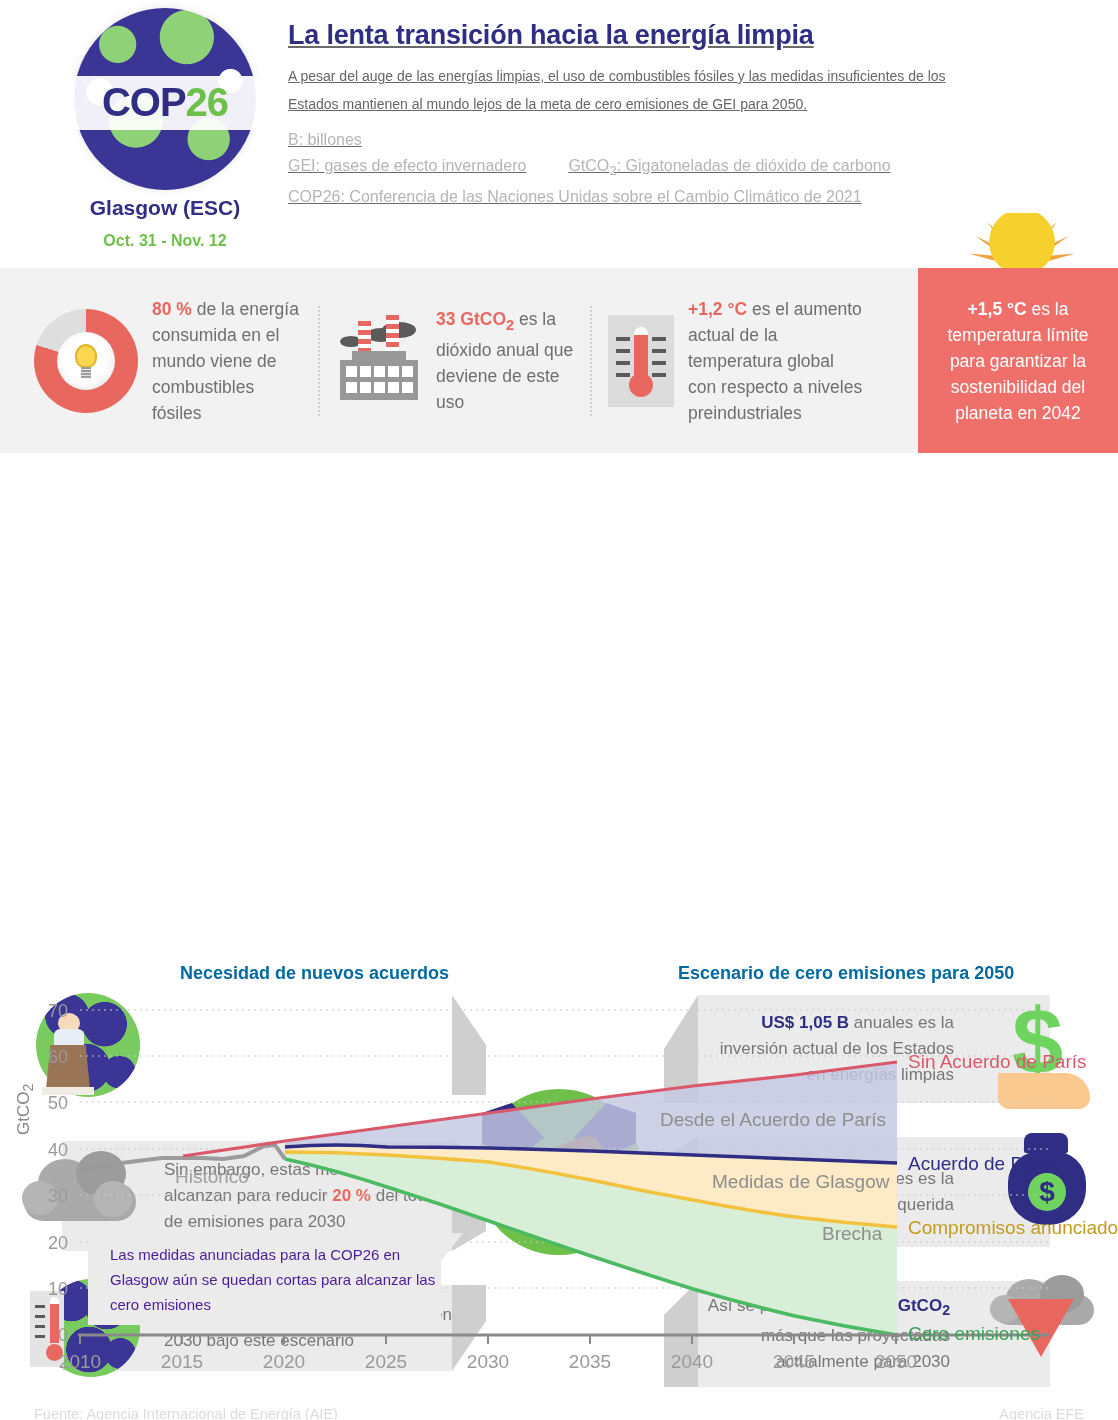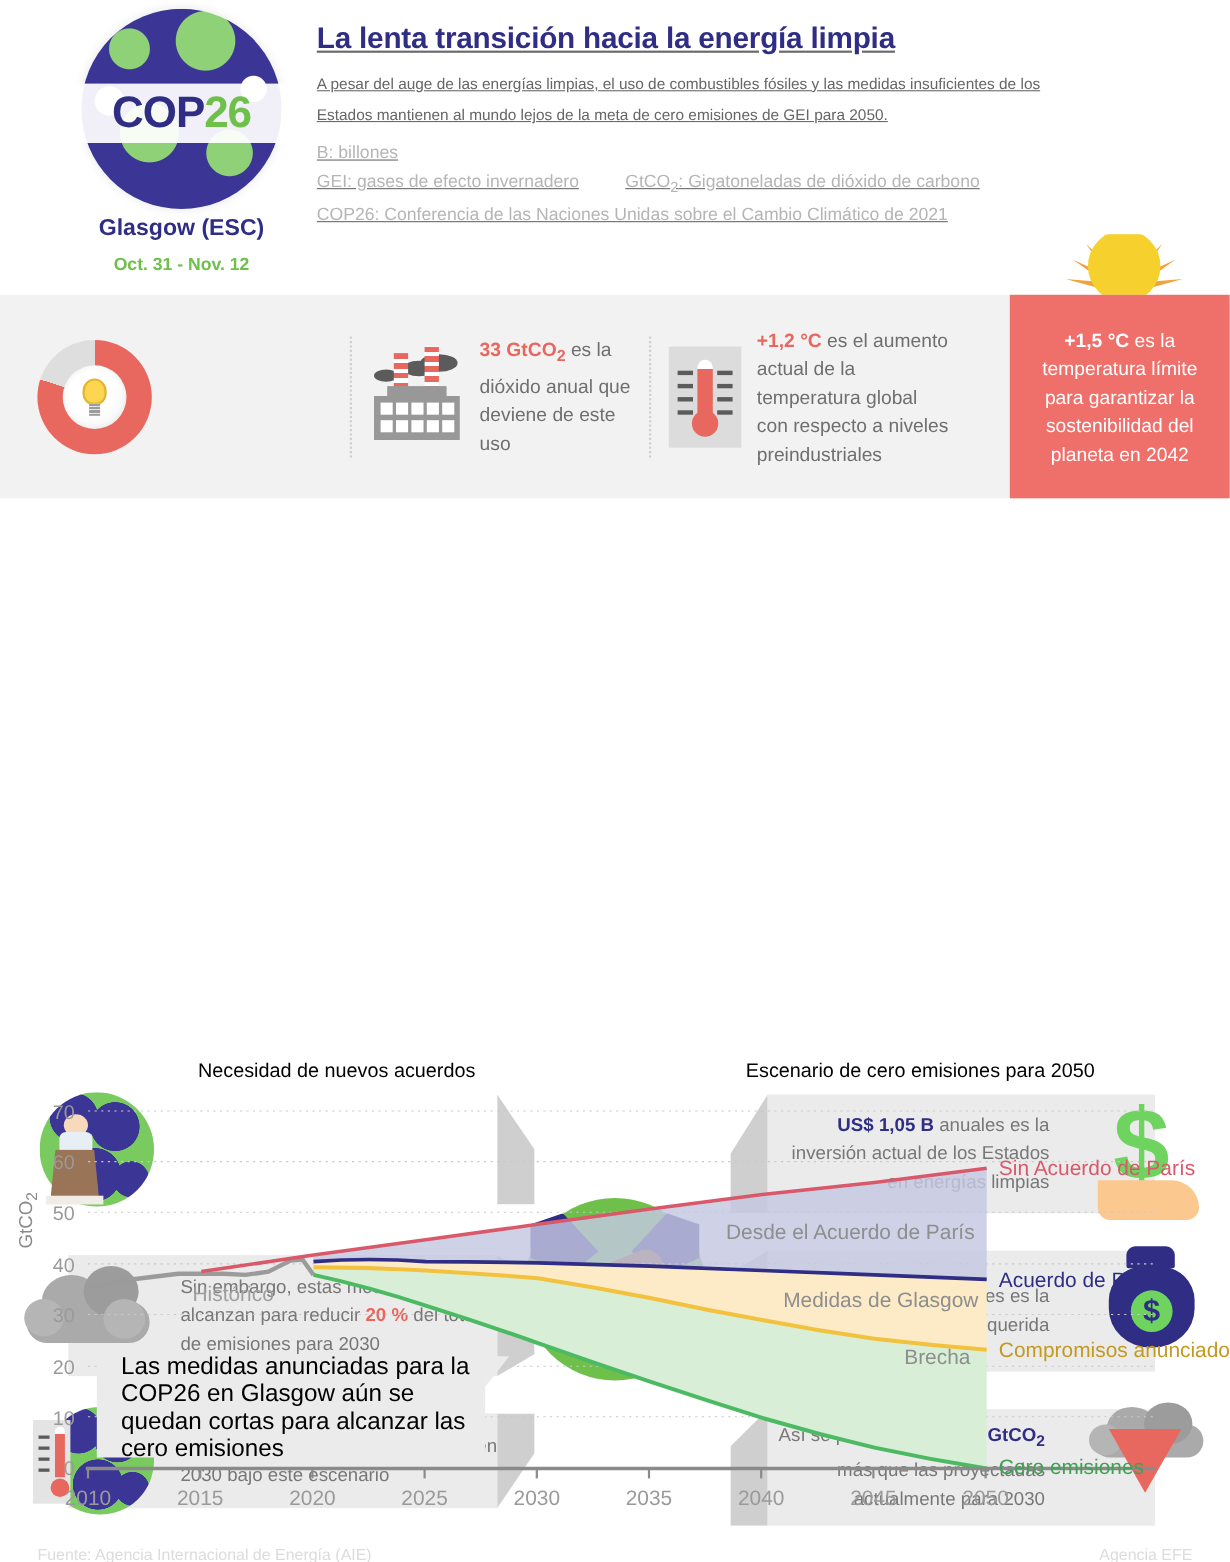--- a/index.html
+++ b/index.html
@@ -146,21 +146,21 @@
     position: absolute; right: 0; top: 0; bottom: 0; width: 200px;
     background: #ef6f6a; color: #ffffff;
     display: flex; align-items: center; justify-content: center; text-align: center;
     font-size: 17.5px; line-height: 26px; padding: 0 14px;
   }
   .highlight-box b { font-weight: bold; }
 
   
   .mid { position: relative; height: 485px; }
   .col-title {
-    position: absolute; font-size: 18px; font-weight: normal; color: #000000;
+    position: absolute; font-size: 18px; font-weight: bold; color: #0369a1;
   }
   .col-title.left  { left: 180px; top: 510px; }
   .col-title.right { left: 678px; top: 510px; }
 
   .panel {
     position: absolute; background: #ebebeb;
     display: flex; align-items: center;
   }
   .panel .ptxt { font-size: 17px; line-height: 26px; color: #777; }
   .panel .ptxt b { font-weight: bold; }
@@ -213,21 +213,21 @@
     position: absolute; left: 14px; top: 195px;
     transform: rotate(-90deg); transform-origin: left top;
     font-size: 17px; color: #8a8a8a; white-space: nowrap;
   }
   .chart-svg { position: absolute; left: 0; top: 0; }
 
   .annot-box {
     position: absolute; left: 88px; top: 1233px;
     width: 353px; height: 92px; background: #ebebeb;
     display: flex; align-items: center; padding-left: 22px;
-    font-size: 22px; line-height: 25px; color: #000000;
+    font-size: 15px; line-height: 25px; color: #4c1d95;
   }
   .annot-tail {
     position: absolute; left: 441px; top: 1233px;
     width: 0; height: 0;
     border-top: 28px solid #ebebeb; border-right: 22px solid transparent;
   }
 
   .footer { position: absolute; left: 0; bottom: 14px; width: 1118px; }
   .footer .src { position: absolute; left: 34px; font-size: 14.5px; color: #dcdcdc; }
   .footer .agency { position: absolute; right: 34px; font-size: 14.5px; color: #dcdcdc; }
@@ -279,20 +279,21 @@
 
 <div class="stats-band">
 
   <div class="stat" style="margin-left:18px;width:300px">
     <div class="donut">
       <div class="bulb">
         <div class="glass"></div>
           <div class="base"></div>
       </div>
     </div>
+    <div class="stat-txt"><b>80 %</b><span> de la energía consumida en el mundo viene de combustibles fósiles</span></div>
   </div>
 
   <div class="vdiv"></div>
 
   <div class="stat" style="width:270px">
     <div class="factory">
       <div class="smoke" style="left:30px;top:6px;width:30px;height:14px;"></div>
       <div class="smoke" style="left:46px;top:0px;width:34px;height:16px;"></div>
       <div class="smoke" style="left:4px;top:14px;width:22px;height:11px;"></div>
       <div class="stack s1"></div>

